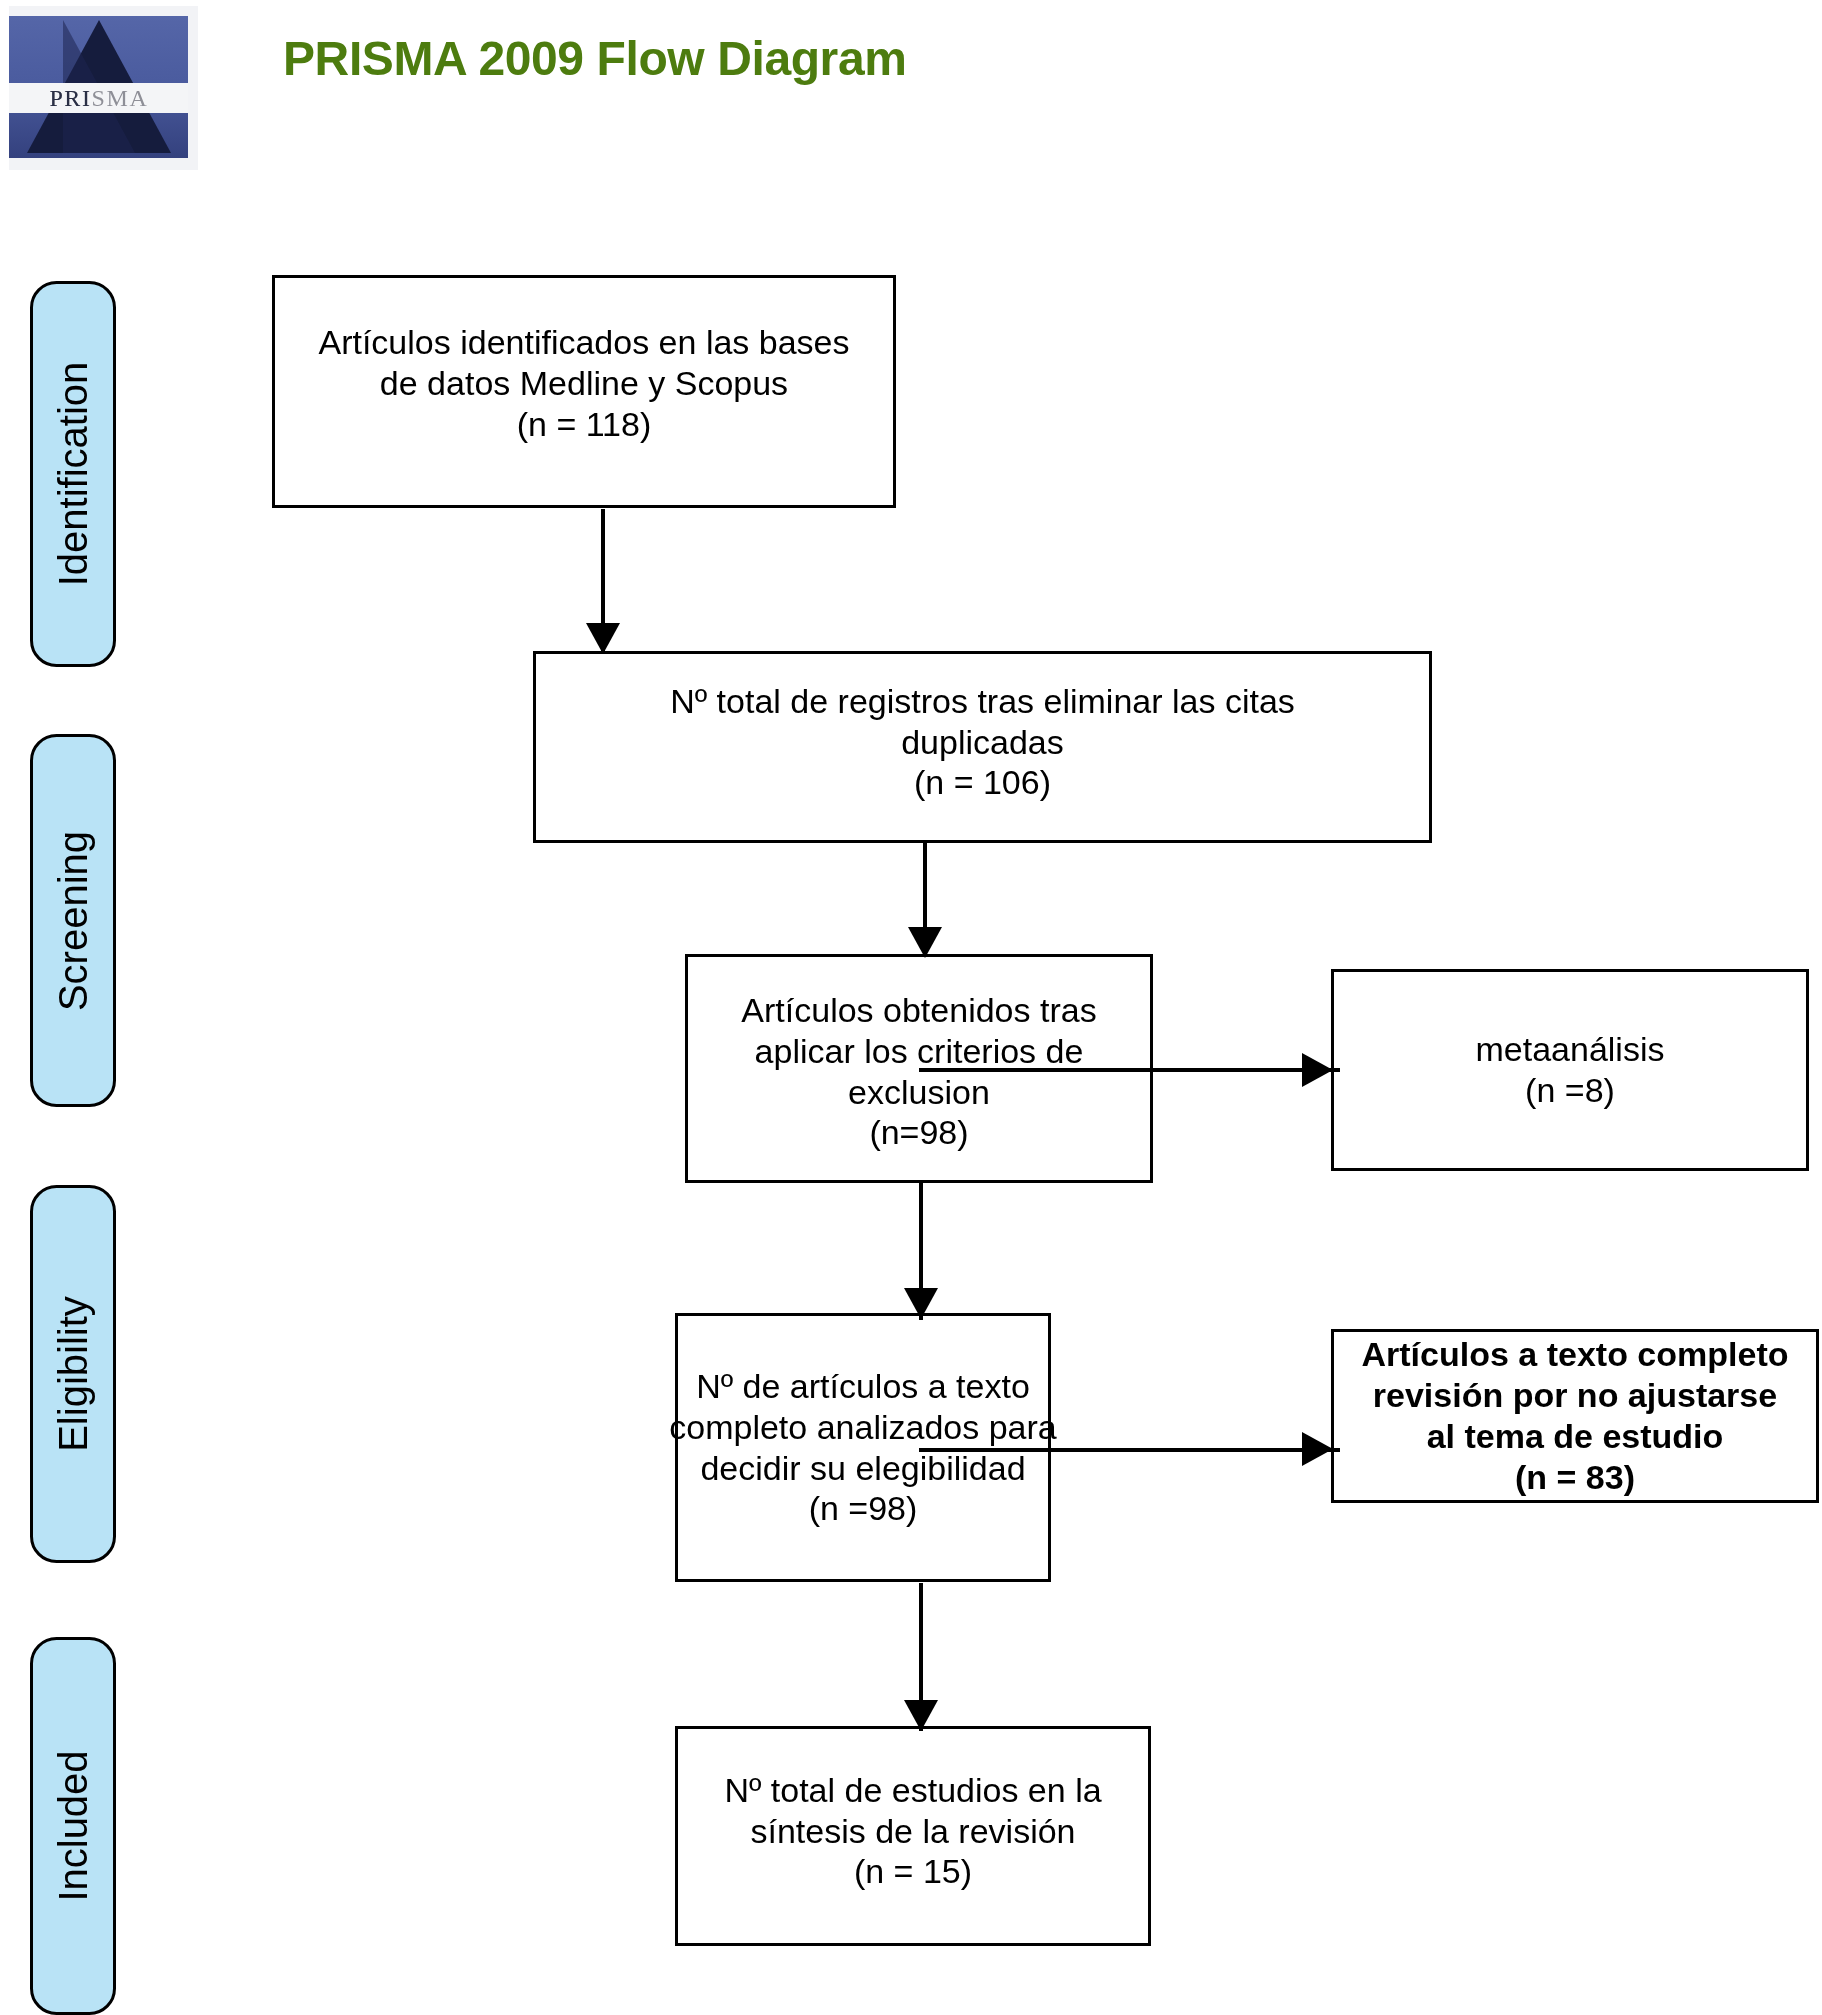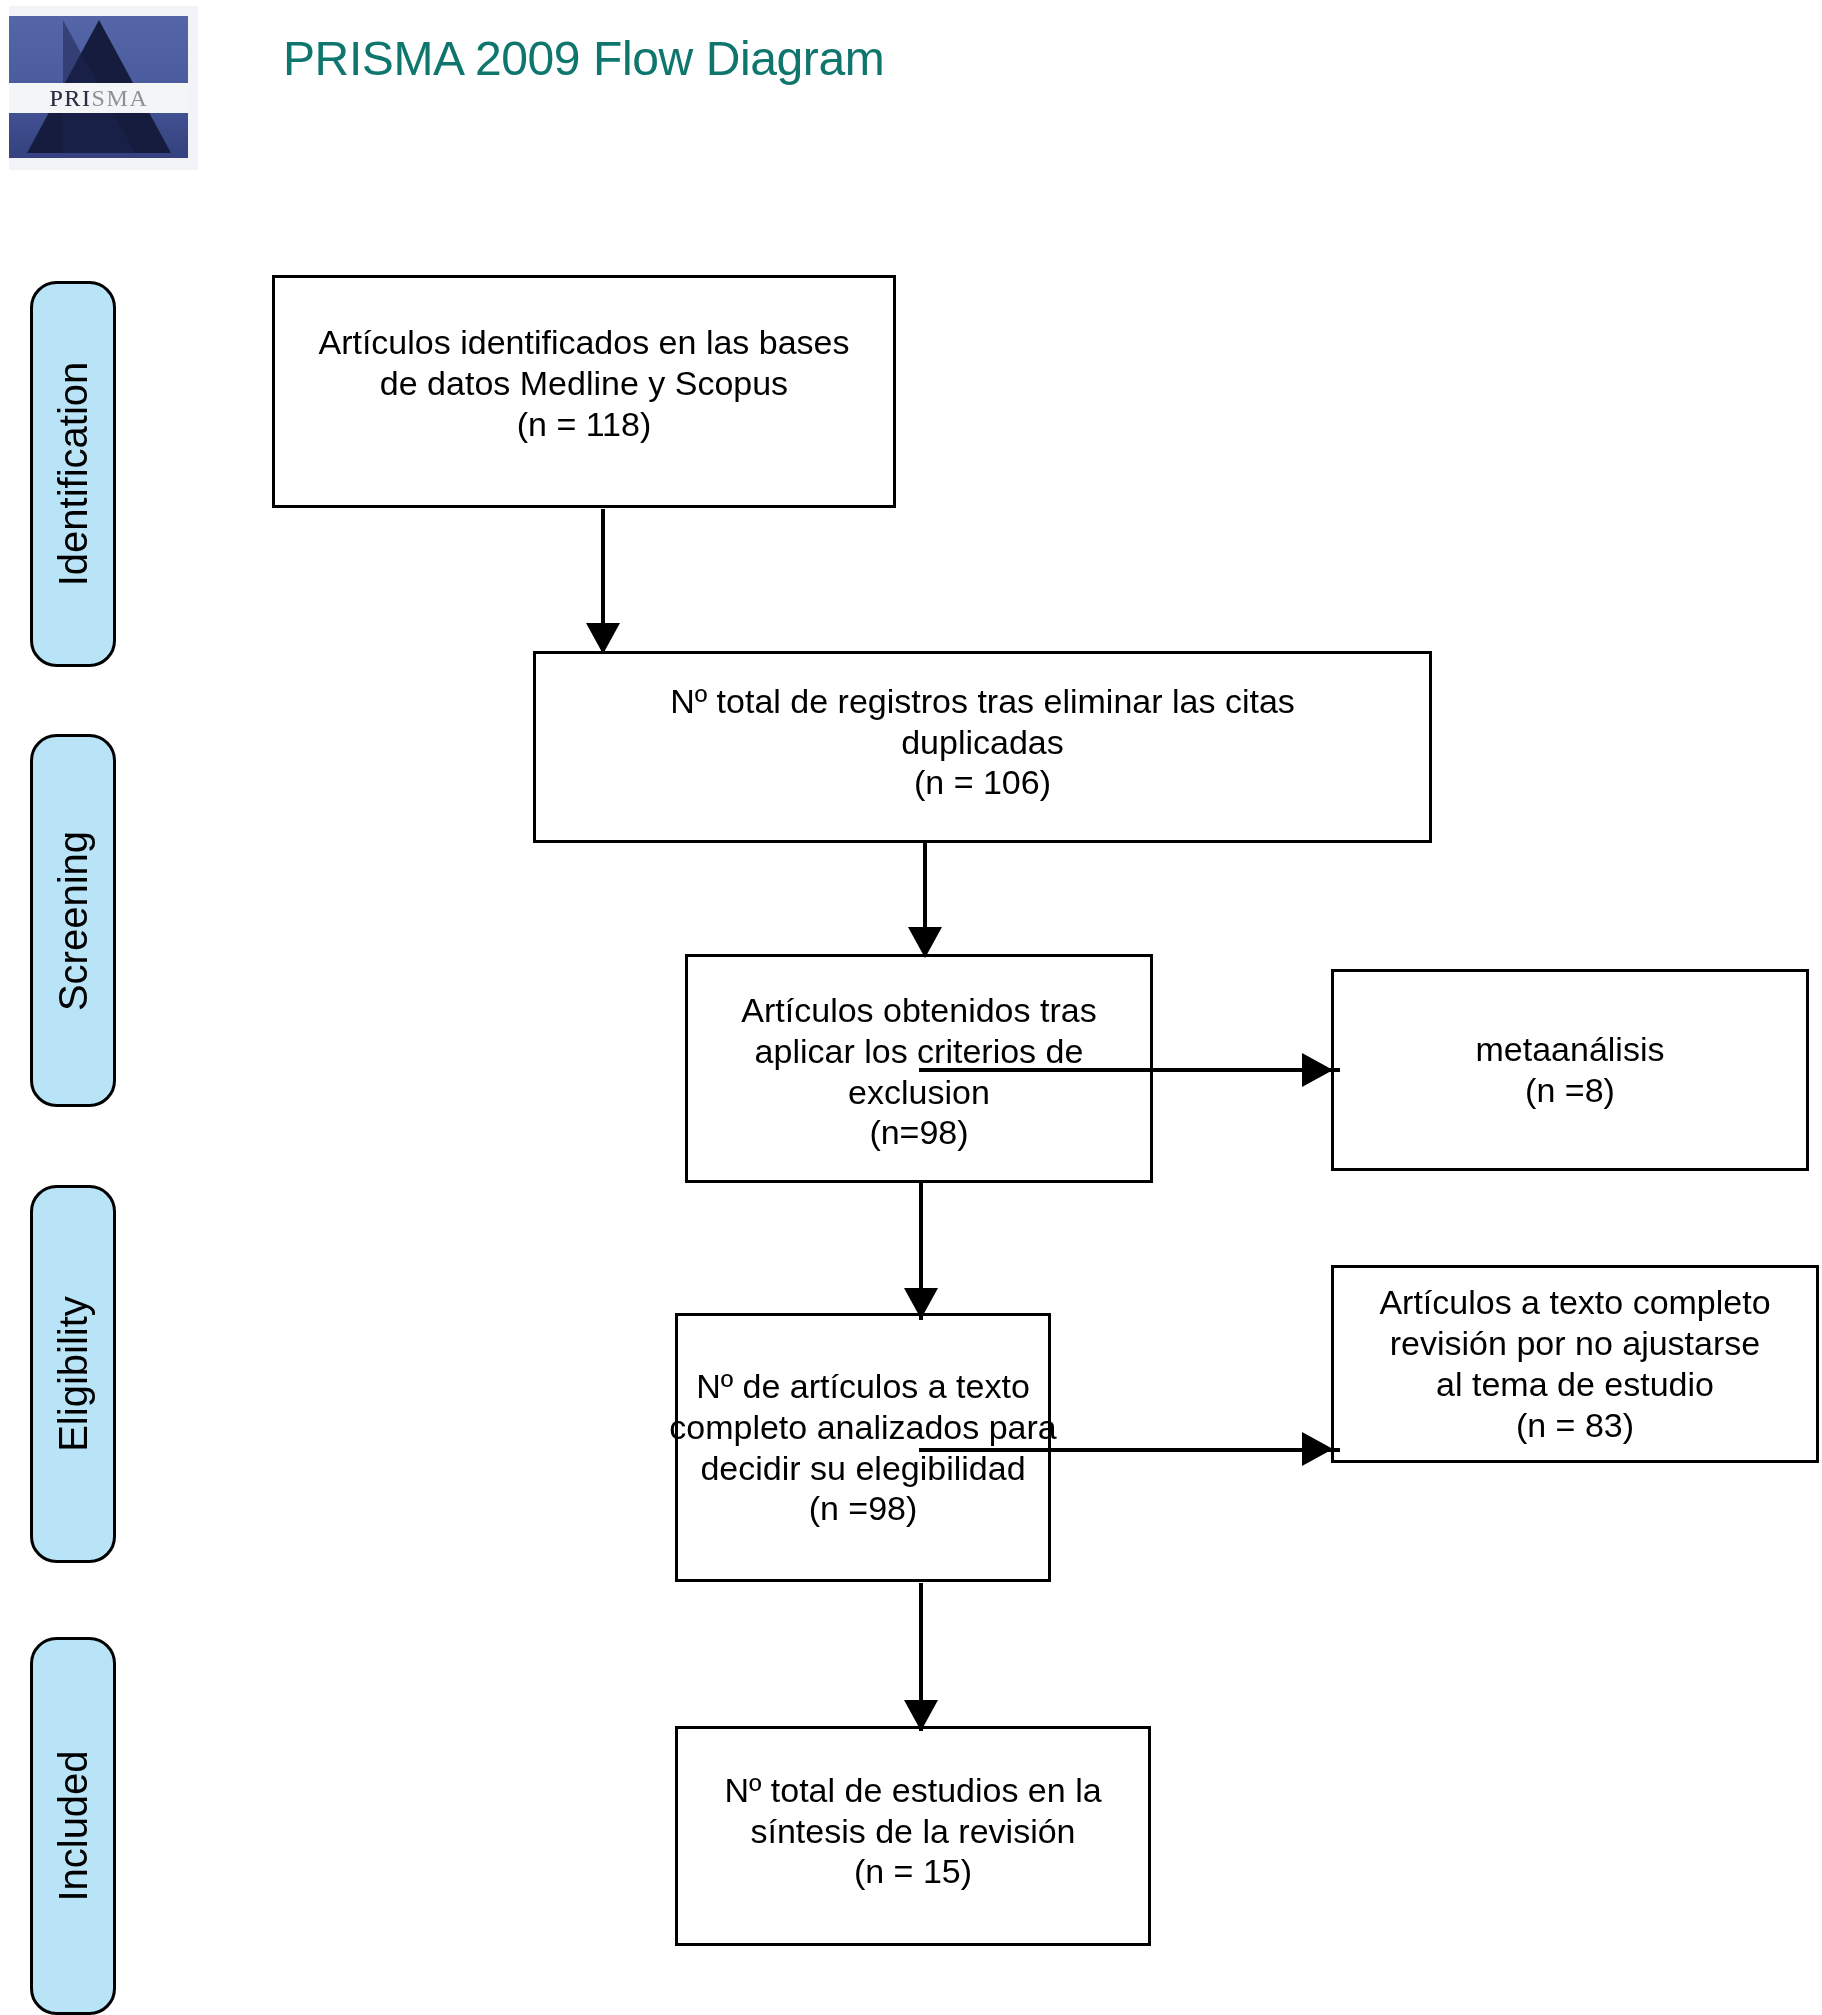--- a/index.html
+++ b/index.html
@@ -90,24 +90,24 @@
     color: #2a2f45;
     clip-path: inset(0 55% 0 0);
   }
 
   
   #page-title {
     position: absolute;
     left: 283px;
     top: 31px;
     font-size: 48px;
-    font-weight: 400;
+    font-weight: 700;
     letter-spacing: -0.4px;
     white-space: nowrap;
-    color: #0f766e;
+    color: #4d7c0f;
   }
 
   
   .stage-label {
     position: absolute;
     left: 30px;
     width: 86px;
     background: #b9e3f6;
     border: 3.9px solid #000000;
     border-radius: 26.5px;
@@ -145,21 +145,21 @@
     line-height: 1.20;
     padding: 0 24px;
   }
   .flow-box .line { display: block; white-space: nowrap; }
 
   #box-identified      { left: 272px;  top: 275px;  width: 624px;  height: 233px; }
   #box-deduplicated    { left: 533px;  top: 651px;  width: 899px; height: 192px; }
   #box-exclusion       { left: 685px;  top: 954px; width: 468px;  height: 229px; }
   #box-reviews         { left: 1331px; top: 969px; width: 478px;  height: 202px; }
   #box-eligibility     { left: 675px;  top: 1313px; width: 376px;  height: 269px; }
-  #box-excluded-topic  { left: 1331px; top: 1265px; width: 488px;  height: 198px; }
+  #box-excluded-topic  { left: 1331px; top: 1329px; width: 488px;  height: 174px; font-weight: bold; }
   #box-included        { left: 675px;  top: 1726px; width: 476px;  height: 220px; }
 
   
   #box-identified .stack { transform: translateY(-7.8px); }
   #box-deduplicated .stack { transform: translateY(-4.7px); }
   #box-exclusion .stack { transform: translateY(3.1px); }
   #box-eligibility .stack { transform: translateY(0px); }
   #box-included .stack { transform: translateY(-4.7px); }
 
   

